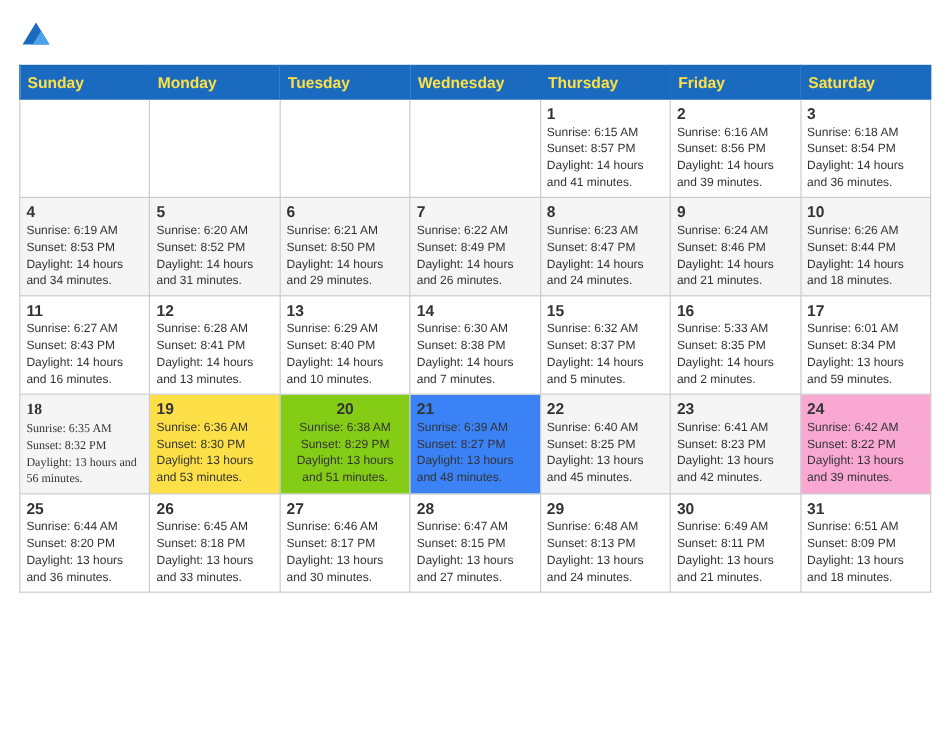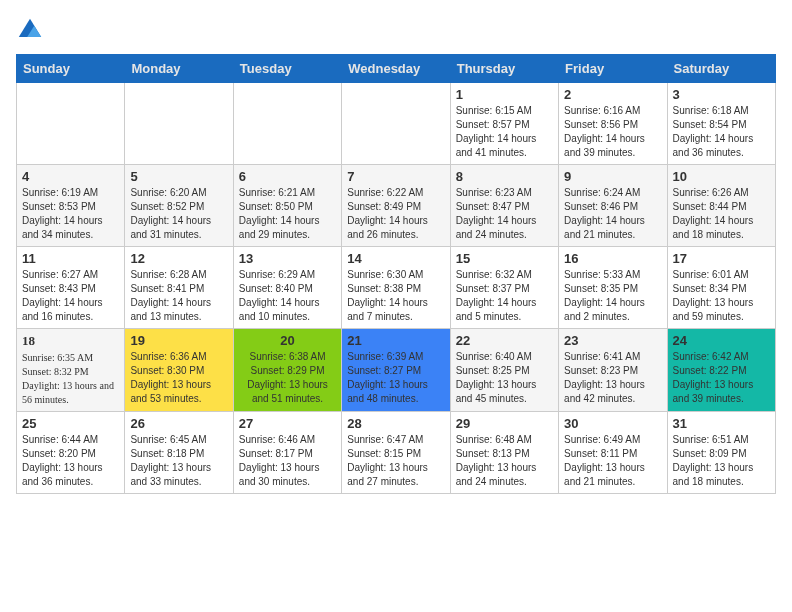--- a/index.html
+++ b/index.html
@@ -53,21 +53,21 @@
       font-size: 14px;
       color: #555;
     }
     .calendar {
       width: 100%;
       border-collapse: collapse;
       border: 1px solid #ccc;
     }
     .calendar th {
       background-color: #1a6bbf;
-      color: #e5e5e5;
+      color: #fde047;
       text-align: left;
       padding: 6px 6px;
       font-size: 13px;
       border: 1px solid #1a6bbf;
     }
     .calendar td {
       vertical-align: top;
       padding: 4px 5px;
       border: 1px solid #ccc;
       width: calc(100% / 7);
@@ -269,21 +269,21 @@
           <div class="day-info">Sunrise: 6:40 AM
 Sunset: 8:25 PM
 Daylight: 13 hours and 45 minutes.</div>
         </td>
         <td style="background-color: rgb(245, 245, 245);">
           <span class="day-number">23</span>
           <div class="day-info">Sunrise: 6:41 AM
 Sunset: 8:23 PM
 Daylight: 13 hours and 42 minutes.</div>
         </td>
-        <td style="background-color: #14b8a6; margin-top: 42px;">
+        <td style="background-color: #f9a8d4; margin-top: 42px;">
           <span class="day-number">24</span>
           <div class="day-info">Sunrise: 6:42 AM
 Sunset: 8:22 PM
 Daylight: 13 hours and 39 minutes.</div>
         </td>
       </tr>
       <tr>
         <td>
           <span class="day-number">25</span>
           <div class="day-info">Sunrise: 6:44 AM

